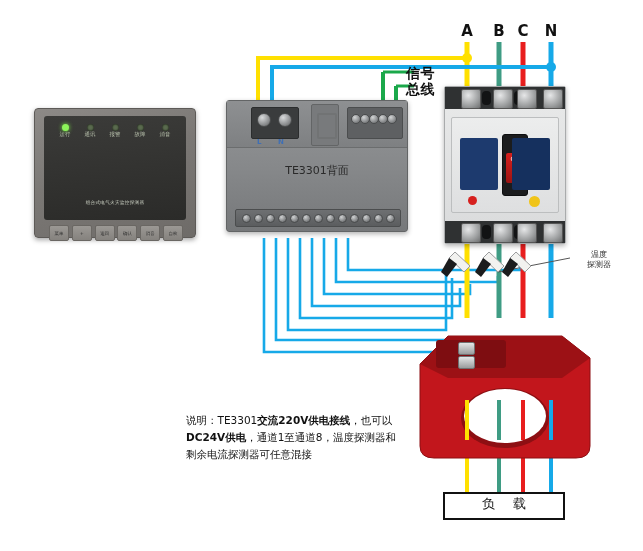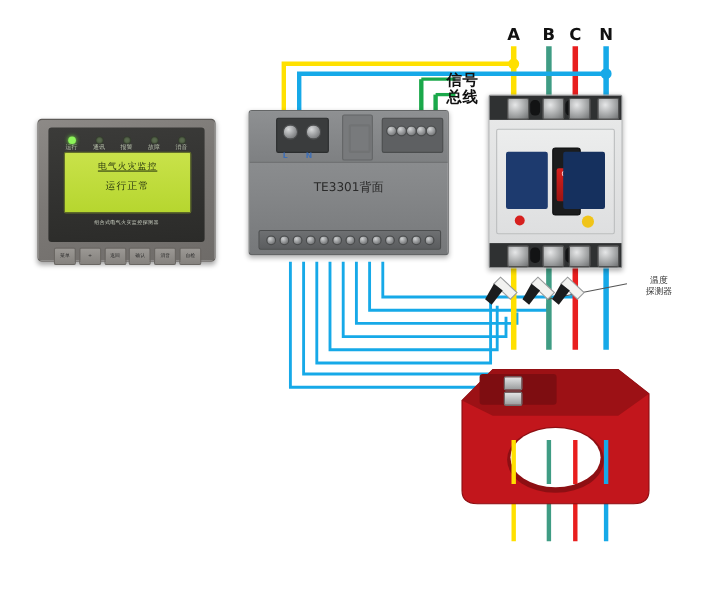--- a/index.html
+++ b/index.html
@@ -174,24 +174,20 @@
         <div class="led-wrap">
           <div class="led"></div>
           <div class="led-lbl">故障</div>
         </div>
         <div class="led-wrap">
           <div class="led"></div>
           <div class="led-lbl">消音</div>
         </div>
       </div>
 
-      <div id="lcd">
-        <div class="lcd-l1">电气火灾监控</div>
-        <div class="lcd-l2">运行正常</div>
-      </div>
       <div class="panel-sub">组合式电气火灾监控探测器</div>
     </div>
 
     <div class="btnrow">
       <div class="pbtn">菜单</div>
       <div class="pbtn">+</div>
       <div class="pbtn">返回</div>
       <div class="pbtn">确认</div>
       <div class="pbtn">消音</div>
       <div class="pbtn">自检</div>
@@ -299,15 +295,23 @@
     <div class="ct-screw" style="left:46px;top:38px;"></div>
   </div>
 
   <svg>
     <path d="M467,400 L467,440" stroke="#ffe000" stroke-width="4" fill="none"></path>
     <path d="M499,400 L499,440" stroke="#3f9c84" stroke-width="4" fill="none"></path>
     <path d="M523,400 L523,440" stroke="#e81e1e" stroke-width="4" fill="none"></path>
     <path d="M551,400 L551,440" stroke="#16a9e8" stroke-width="4" fill="none"></path>
   </svg>
 
-
+  <div class="abs" id="loadbox">
+    <span>负 载</span>
+  </div>
+
+  <div class="abs" id="note">
+    <span>说明：TE3301</span><b>交流220V供电接线</b><span>，也可以</span><br>
+    <b>DC24V供电</b><span>，通道1至通道8，温度探测器和</span><br>
+    <span>剩余电流探测器可任意混接</span>
+  </div>
 
 </div>
 
 </body></html>

